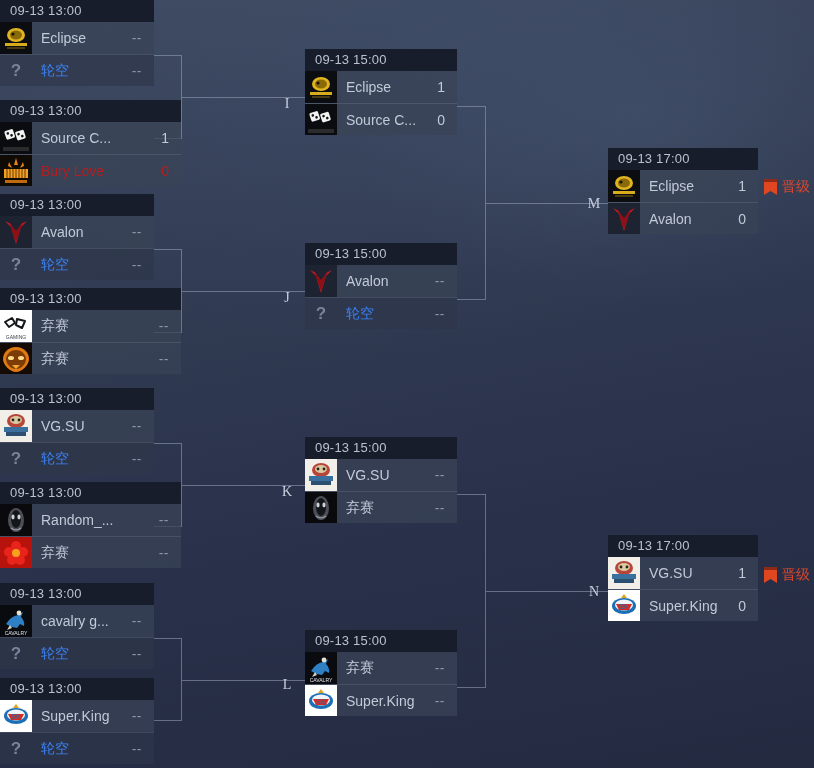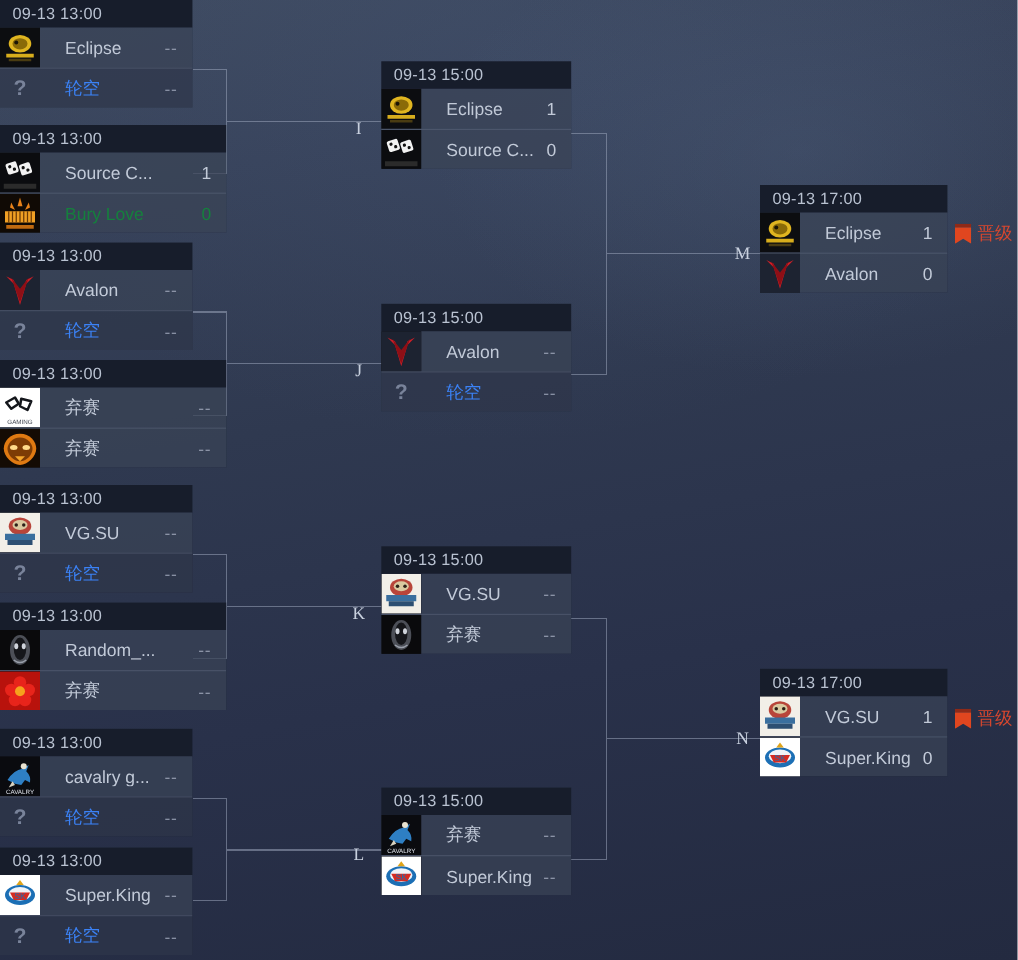--- a/index.html
+++ b/index.html
@@ -83,27 +83,27 @@
     display: flex;
     align-items: center;
     justify-content: center;
   }
   .team-logo svg { display: block; }
 
   .team-name {
     flex: 1 1 auto;
     color: #c2cad8;
     font-size: 14px;
-    padding-left: 20px;
+    padding-left: 9px;
     white-space: nowrap;
     overflow: hidden;
     text-overflow: ellipsis;
   }
   .team-row.loser .team-name,
-  .team-row.loser .team-score { color: #15803d; }
+  .team-row.loser .team-score { color: #b91c1c; }
   .team-row.bye .team-name { color: #3b82f6; }
 
   .team-score {
     flex: 0 0 auto;
     color: #c2cad8;
     font-size: 14px;
     text-align: right;
     padding-right: 12px;
     min-width: 26px;
   }

